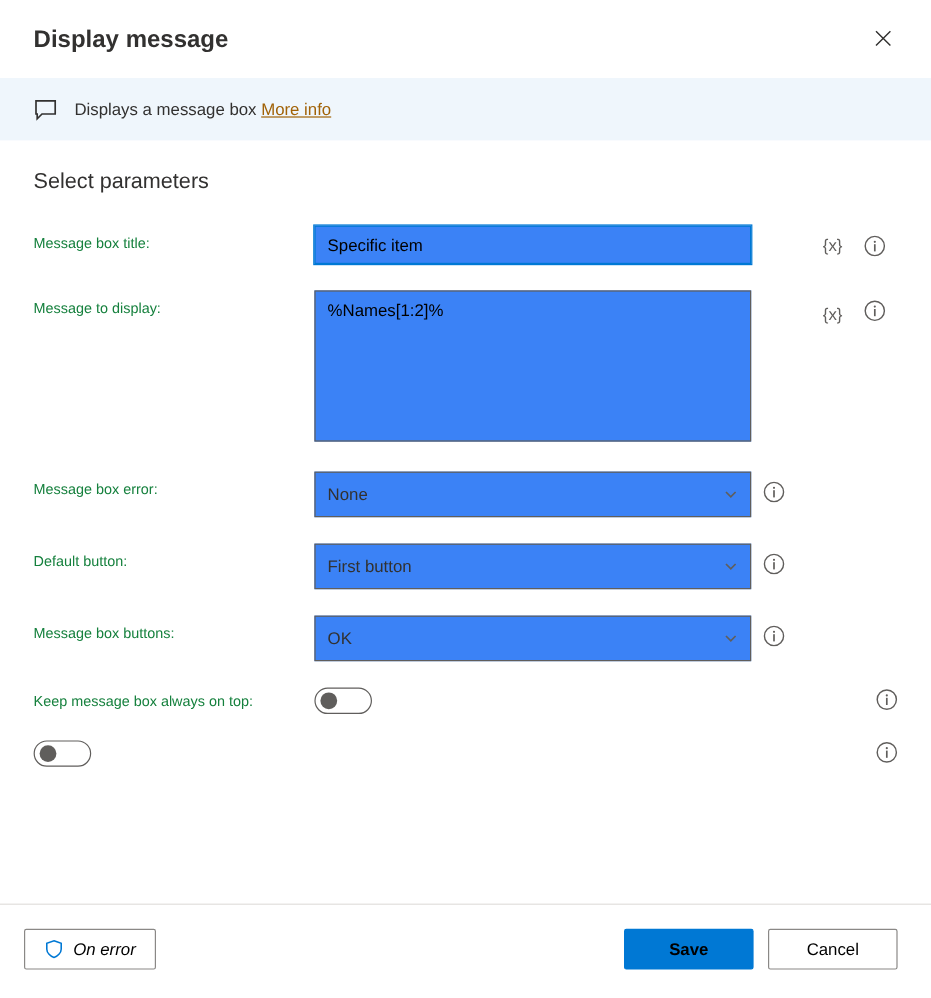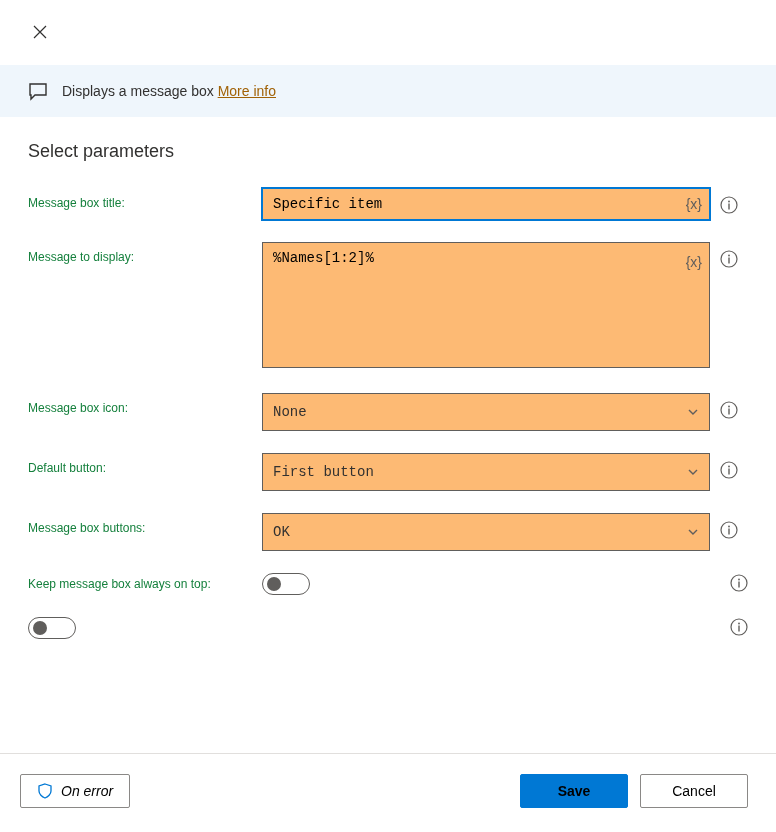--- a/index.html
+++ b/index.html
@@ -60,26 +60,26 @@
     }
     .label-toggle { padding-top: 0; }
     .control {
       flex: 1;
       display: flex;
       align-items: flex-start;
       gap: 10px;
     }
     .control-toggle { align-items: center; }
     .text-input, .textarea, .select {
-      width: 448px;
+      width: 364px;
       border: 1px solid #605e5c;
       padding: 7px 10px;
       font-size: 14px;
-      font-family: Liberation Mono, monospace;
-      background: #fdba74;
+      font-family: Liberation Sans, sans-serif;
+      background: #3b82f6;
       position: relative;
     }
     .text-input.focused {
       border: 1px solid #0078d4;
       outline: 1px solid #0078d4;
     }
     .input-wrap {
       position: relative;
       width: 448px;
     }
@@ -195,20 +195,21 @@
     }
     .footer-right {
       display: flex;
       gap: 12px;
     }
   </style>
 </head>
 <body>
 
 <div class="header">
+  <h1>Display message</h1>
   <div class="close-btn">
     <svg width="16" height="16" viewBox="0 0 16 16">
         <path d="M2 2 L14 14 M14 2 L2 14" stroke="#323130" stroke-width="1.2" fill="none"></path>
       </svg>
   </div>
 </div>
 
 <div class="info-bar">
   <svg width="20" height="20" viewBox="0 0 20 20">
       <path d="M2 3 H18 V14 H7 L3 18 V14 H2 Z" fill="none" stroke="#323130" stroke-width="1.4"></path>
@@ -243,21 +244,21 @@
       </div>
       <span class="info-icon"><svg width="18" height="18" viewBox="0 0 18 18">
             <circle cx="9" cy="9" r="8" fill="none" stroke="#605e5c" stroke-width="1.2"></circle>
             <circle cx="9" cy="5.5" r="0.9" fill="#605e5c"></circle>
             <rect x="8.3" y="7.5" width="1.4" height="6" fill="#605e5c"></rect>
           </svg></span>
     </div>
   </div>
 
   <div class="row">
-    <div class="label">Message box icon:</div>
+    <div class="label">Message box error:</div>
     <div class="control">
       <div class="select">
         <span>None</span>
         <svg class="chevron" width="12" height="12" viewBox="0 0 12 12">
             <path d="M2 4 L6 8 L10 4" fill="none" stroke="#605e5c" stroke-width="1.4"></path>
           </svg>
       </div>
       <span class="info-icon"><svg width="18" height="18" viewBox="0 0 18 18">
             <circle cx="9" cy="9" r="8" fill="none" stroke="#605e5c" stroke-width="1.2"></circle>
             <circle cx="9" cy="5.5" r="0.9" fill="#605e5c"></circle>

